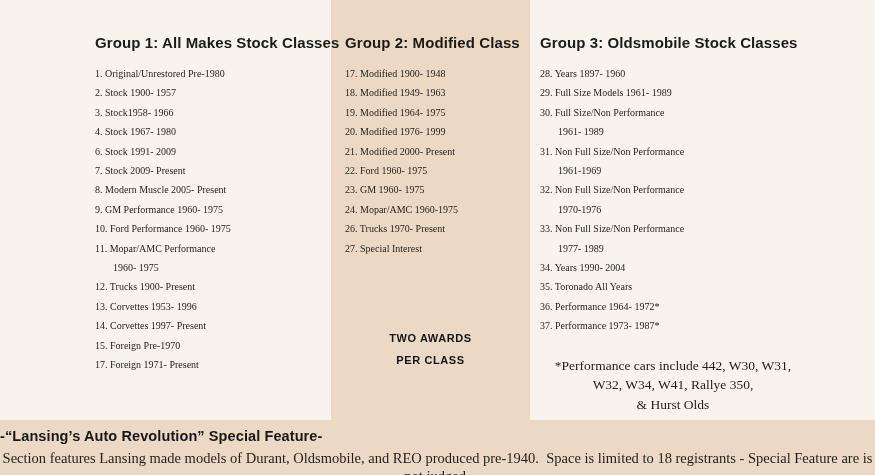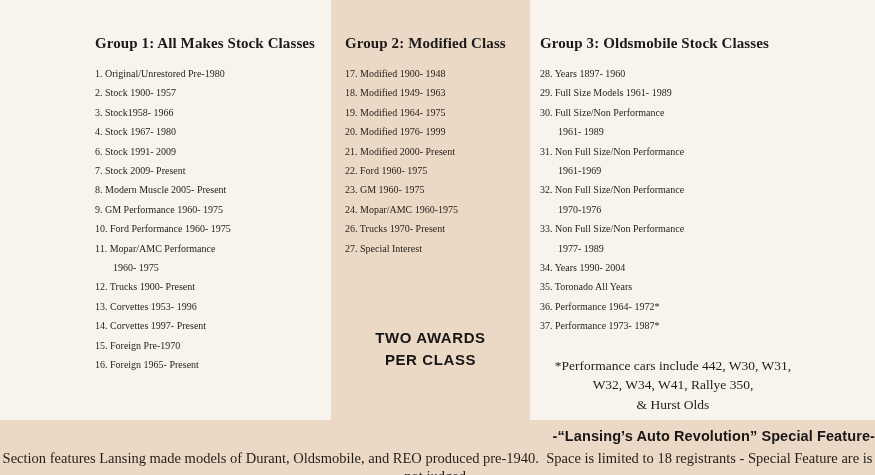--- a/index.html
+++ b/index.html
@@ -17,41 +17,41 @@
   }
   .bottom-strip{
     position:absolute;left:0;top:420px;width:875px;height:55px;
     background:#ecd9c5;
   }
   .col{position:absolute;top:33px;}
   .col1{left:95px;width:245px;}
   .col2{left:345px;width:178px;}
   .col3{left:540px;width:266px;}
   .group-heading{
-    font-family:Liberation Serif, serif;
+    font-family:Liberation Sans, sans-serif;
     font-weight:bold;font-size:15px;line-height:20px;
     color:#1b1b1b;letter-spacing:.1px;
     margin:0 0 11px 0;white-space:nowrap;
   }
   .class-list{margin:0;padding:0;}
   .class-item{font-size:10px;line-height:19.4px;white-space:nowrap;}
   .class-item .wrap2{padding-left:18px;}
   .awards-note{
     position:absolute;left:331px;top:327px;width:199px;
     text-align:center;
     font-family:"Liberation Sans", sans-serif;
-    font-weight:bold;font-size:15px;line-height:22px;
+    font-weight:bold;font-size:11px;line-height:22px;
     letter-spacing:.6px;color:#151515;
   }
   .footnote{
     margin-top:20px;text-align:center;
     font-size:13.5px;line-height:19.4px;
   }
   .sf-title{
-    margin-top:7px;text-align:right;
+    margin-top:7px;text-align:left;
     font-family:"Liberation Sans", sans-serif;
     font-weight:bold;font-size:14.5px;line-height:18px;
     color:#181818;letter-spacing:.1px;
   }
   .sf-body{
     margin-top:4px;text-align:center;
     font-size:14.5px;line-height:18px;
     white-space:pre-wrap;
   }
 </style>
@@ -132,21 +132,21 @@
           <div>14. Corvettes 1997- Present</div>
 
         </div>
 
         <div class="class-item">
           <div>15. Foreign Pre-1970</div>
 
         </div>
 
         <div class="class-item">
-          <div>16. Foreign 1965- Present</div>
+          <div>17. Foreign 1971- Present</div>
 
         </div>
       </div>
   </div>
 
   <div class="col col2">
     <h2 class="group-heading">Group 2: Modified Class</h2>
     <div class="class-list">
 
         <div class="class-item">

